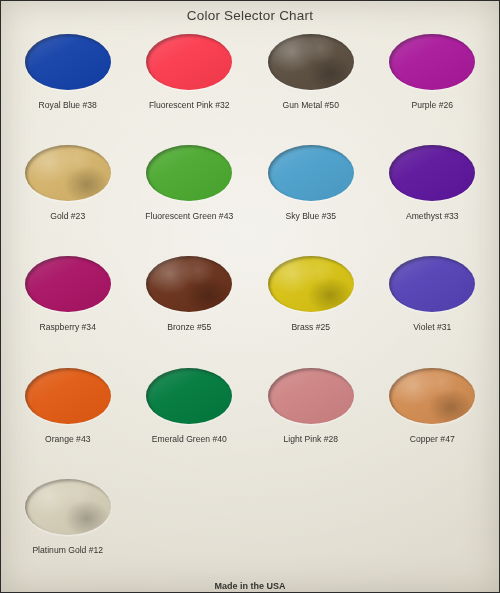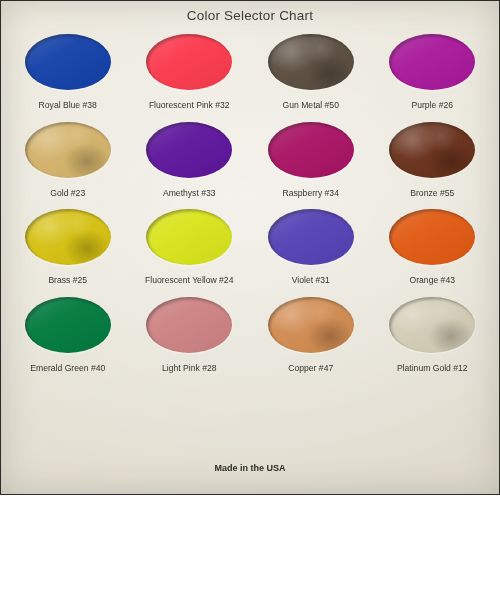--- a/index.html
+++ b/index.html
@@ -12,21 +12,21 @@
     width: 500px;
     height: 593px;
     overflow: hidden;
     font-family: "Liberation Sans", "DejaVu Sans", sans-serif;
   }
 
   
   #chart-card {
     position: relative;
     width: 500px;
-    height: 495px;
+    height: 593px;
     box-sizing: border-box;
     background:
       radial-gradient(ellipse 120% 90% at 50% 40%,
                       rgba(255,255,255,0.55) 0%,
                       rgba(255,255,255,0.0) 70%),
       linear-gradient(160deg, #ece8dc 0%, #e6e2d5 45%, #dedacd 100%);
     border: 1px solid #2b2b2b;
     display: flex;
     flex-direction: column;
   }
@@ -114,21 +114,21 @@
     white-space: nowrap;
   }
 
   
   #chart-footer {
     flex: 0 0 auto;
     text-align: center;
     font-size: 9px;
     font-weight: bold;
     color: #2e2d29;
-    padding-bottom: 21px;
+    padding-bottom: 1px;
   }
 </style>
 </head>
 <body>
 
 <div id="chart-card">
 
   <div id="chart-title">Color Selector Chart</div>
 
   <div id="swatch-grid">
@@ -146,40 +146,44 @@
       </div>
       <div class="swatch-cell">
         <div class="swatch-oval" style="background: rgb(168, 24, 154);"></div>
         <div class="swatch-label">Purple #26</div>
       </div>
       <div class="swatch-cell">
         <div class="swatch-oval metallic" style="background: rgb(212, 179, 106);"></div>
         <div class="swatch-label">Gold #23</div>
       </div>
       <div class="swatch-cell">
+        <div class="swatch-oval" style="background: rgb(74, 168, 46);"></div>
+        <div class="swatch-label">Fluorescent Green #43</div>
+      </div>
+      <div class="swatch-cell">
+        <div class="swatch-oval" style="background: rgb(75, 159, 203);"></div>
+        <div class="swatch-label">Sky Blue #35</div>
+      </div>
+      <div class="swatch-cell">
         <div class="swatch-oval" style="background: rgb(92, 21, 155);"></div>
         <div class="swatch-label">Amethyst #33</div>
       </div>
       <div class="swatch-cell">
         <div class="swatch-oval" style="background: rgb(168, 18, 99);"></div>
         <div class="swatch-label">Raspberry #34</div>
       </div>
       <div class="swatch-cell">
         <div class="swatch-oval metallic" style="background: rgb(104, 48, 26);"></div>
         <div class="swatch-label">Bronze #55</div>
       </div>
       <div class="swatch-cell">
         <div class="swatch-oval metallic" style="background: rgb(214, 193, 17);"></div>
         <div class="swatch-label">Brass #25</div>
       </div>
       <div class="swatch-cell">
-        <div class="swatch-oval" style="background: rgb(217, 228, 28);"></div>
-        <div class="swatch-label">Fluorescent Yellow #24</div>
-      </div>
-      <div class="swatch-cell">
         <div class="swatch-oval" style="background: rgb(83, 65, 180);"></div>
         <div class="swatch-label">Violet #31</div>
       </div>
       <div class="swatch-cell">
         <div class="swatch-oval" style="background: rgb(224, 90, 18);"></div>
         <div class="swatch-label">Orange #43</div>
       </div>
       <div class="swatch-cell">
         <div class="swatch-oval" style="background: rgb(0, 122, 61);"></div>
         <div class="swatch-label">Emerald Green #40</div>

